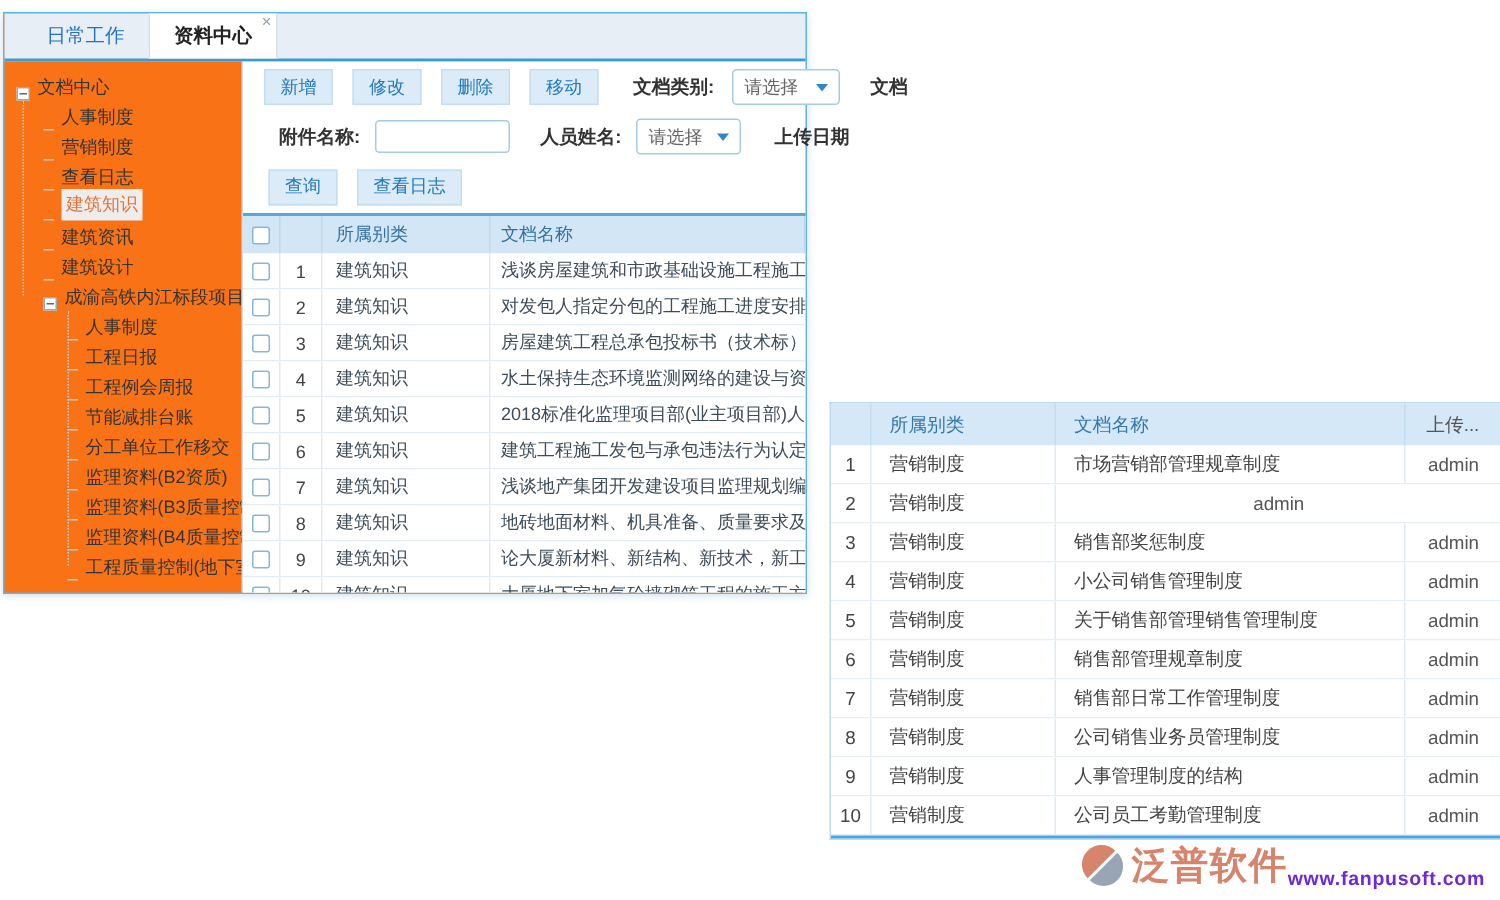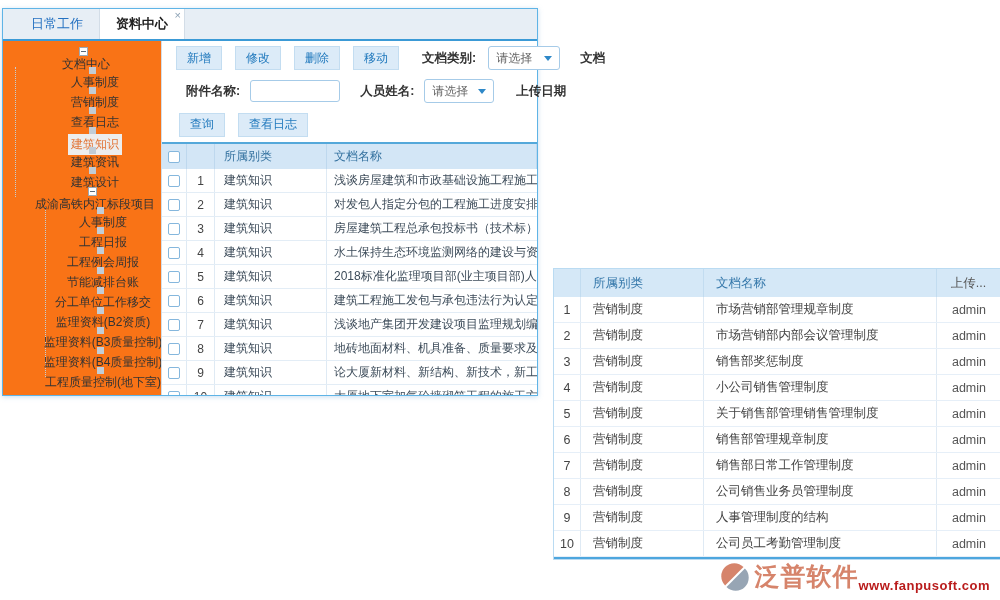--- a/index.html
+++ b/index.html
@@ -13,21 +13,21 @@
   .tab{padding:0 16px;display:flex;align-items:center;font-size:13px;color:#2471c1;position:relative;}
   .tab.active{background:#fff;color:#222;font-weight:bold;border-left:1px solid #d3dde7;border-right:1px solid #d3dde7;}
   .tab-close{position:absolute;top:1px;right:3px;font-size:11px;color:#8aa0b4;font-weight:normal;line-height:1;}
 
   .panel-body{display:flex;height:354px;}
   .sidebar{width:159px;flex:0 0 159px;border-right:1px solid #d4dde6;overflow:hidden;padding-top:6px;
            box-sizing:border-box;position:relative;}
   .guide{position:absolute;width:0;border-left:1px dotted #c3cdd6;}
   .guide1{left:12px;top:26px;height:130px;}
   .guide2{left:42px;top:166px;height:170px;}
-  .tree-item{height:20px;display:flex;align-items:center;font-size:12px;color:#333;white-space:nowrap;position:relative;z-index:1;flex-direction:column;}
+  .tree-item{height:20px;display:flex;align-items:flex-end;font-size:12px;color:#333;white-space:nowrap;position:relative;z-index:1;}
   .lvl0{padding-left:8px;}
   .lvl1{padding-left:26px;}
   .lvl2{padding-left:42px;}
   .expander{width:9px;height:9px;border:1px solid #9aa9b6;background:#fff;position:relative;margin-right:5px;flex:0 0 9px;box-sizing:border-box;}
   .expander::after{content:'';position:absolute;left:1px;right:1px;top:3px;height:1px;background:#5a6a78;}
   .tick{width:7px;height:1px;background:#c2ccd5;margin-right:5px;flex:0 0 7px;}
   .tree-item.selected .tlabel{background:#ededed;color:#e2763a;padding:2px 3px;}
 
   .content{flex:1;display:flex;flex-direction:column;background:#fff;min-width:0;}
   .toolbar{height:34px;display:flex;align-items:center;padding-left:14px;white-space:nowrap;}
@@ -65,21 +65,21 @@
   .r-no{width:27px;flex:0 0 27px;justify-content:center;}
   .r-cat{width:123px;flex:0 0 123px;padding-left:12px;}
   .r-name{width:233px;flex:0 0 233px;padding-left:12px;}
   .r-up{flex:1;justify-content:center;border-right:none;color:#555;}
   .rbottom{height:2px;background:#4da6de;}
 
   
   .logo{position:absolute;right:10px;bottom:7px;display:flex;align-items:flex-end;margin-top:27px;}
   .logo-row{display:flex;align-items:center;}
   .logo-text{font-size:25px;font-weight:bold;color:#d6846b;letter-spacing:1px;margin-left:3px;}
-  .logo-url{font-size:13px;font-weight:bold;color:#b91c1c;letter-spacing:.5px;margin-top:-3px;}
+  .logo-url{font-size:13px;font-weight:bold;color:#6d28d9;letter-spacing:.5px;margin-top:-3px;}
 </style>
 </head>
 <body>
 
 <div class="canvas">
 
   <div class="panel-left">
     <div class="tabbar">
       <div class="tab">
         <span>日常工作</span>
@@ -302,21 +302,20 @@
     <div id="rtbody">
         <div class="rrow">
           <div class="cell r-no">1</div>
           <div class="cell r-cat">营销制度</div>
           <div class="cell r-name">市场营销部管理规章制度</div>
           <div class="cell r-up">admin</div>
         </div>
         <div class="rrow">
           <div class="cell r-no">2</div>
           <div class="cell r-cat">营销制度</div>
-          <div class="cell r-name">市场营销部内部会议管理制度</div>
           <div class="cell r-up">admin</div>
         </div>
         <div class="rrow">
           <div class="cell r-no">3</div>
           <div class="cell r-cat">营销制度</div>
           <div class="cell r-name">销售部奖惩制度</div>
           <div class="cell r-up">admin</div>
         </div>
         <div class="rrow">
           <div class="cell r-no">4</div>

